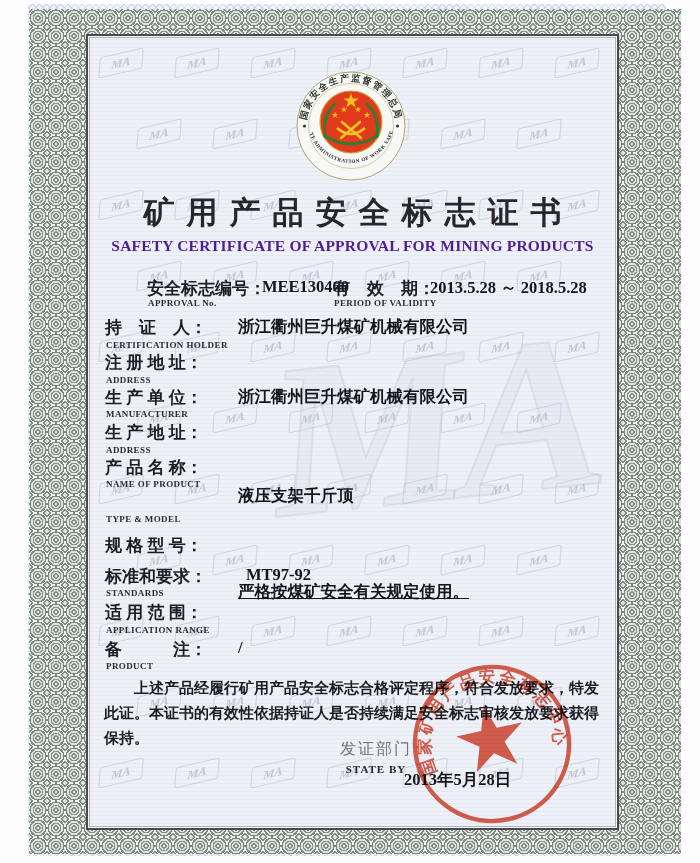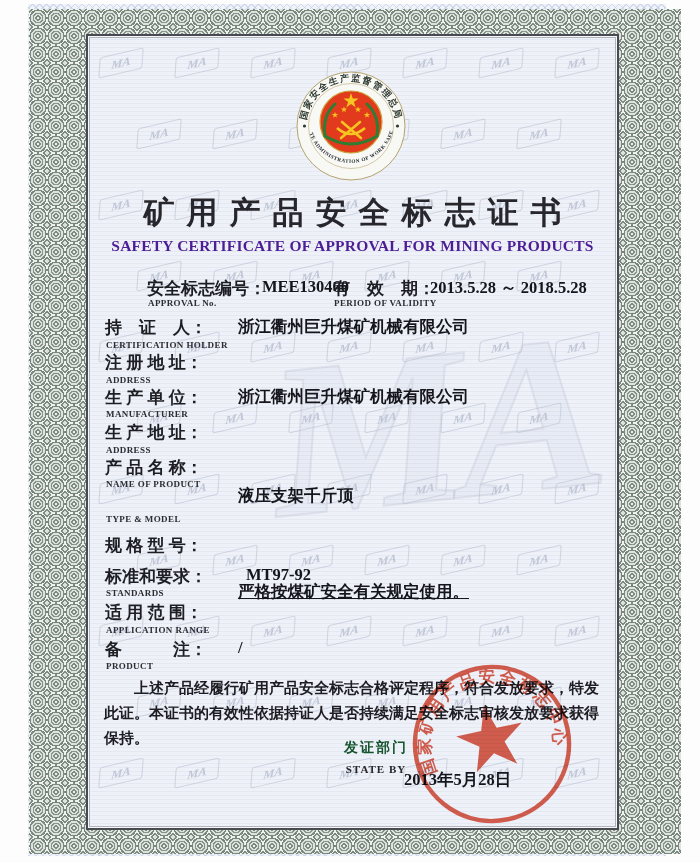--- a/index.html
+++ b/index.html
@@ -35,21 +35,21 @@
   .en-label{font-size:9px;letter-spacing:.4px;color:#2c2c33;font-weight:600;}
 
   .title{left:88px;top:192px;width:529px;text-align:center;font-size:31px;font-weight:700;
          letter-spacing:12px;text-indent:12px;color:#27262d;}
   .subtitle{left:88px;top:237px;width:529px;text-align:center;font-size:15.5px;font-weight:700;
          letter-spacing:.2px;color:#4c1d95;}
 
   .footer-par{position:absolute;left:104px;top:676px;width:508px;font-size:15px;line-height:25px;
          font-weight:600;color:#1c1c22;text-indent:30px;white-space:normal;}
 
-  .issued-cn{left:328px;top:739px;width:96px;text-align:center;font-size:14px;font-weight:700;color:#14532d;letter-spacing:2px;}
+  .issued-cn{left:328px;top:739px;width:96px;text-align:center;font-size:16px;font-weight:400;color:#737373;letter-spacing:2px;}
   .issued-en{left:328px;top:763px;width:96px;text-align:center;font-size:11px;letter-spacing:1px;font-weight:600;color:#26262c;}
   .issue-date{left:404px;top:769px;font-size:16.5px;font-weight:700;color:#15151c;}
 
   .emblem{position:absolute;left:295px;top:70px;width:112px;height:112px;}
   .seal{position:absolute;left:402px;top:654px;width:180px;height:180px;opacity:.9;mix-blend-mode:multiply;}
 
   
   .wm{position:absolute;width:40px;height:20px;border:1px solid rgba(156,166,190,.38);
       color:rgba(150,160,186,.5);font-size:12px;font-weight:700;font-style:italic;
       display:flex;align-items:center;justify-content:center;

